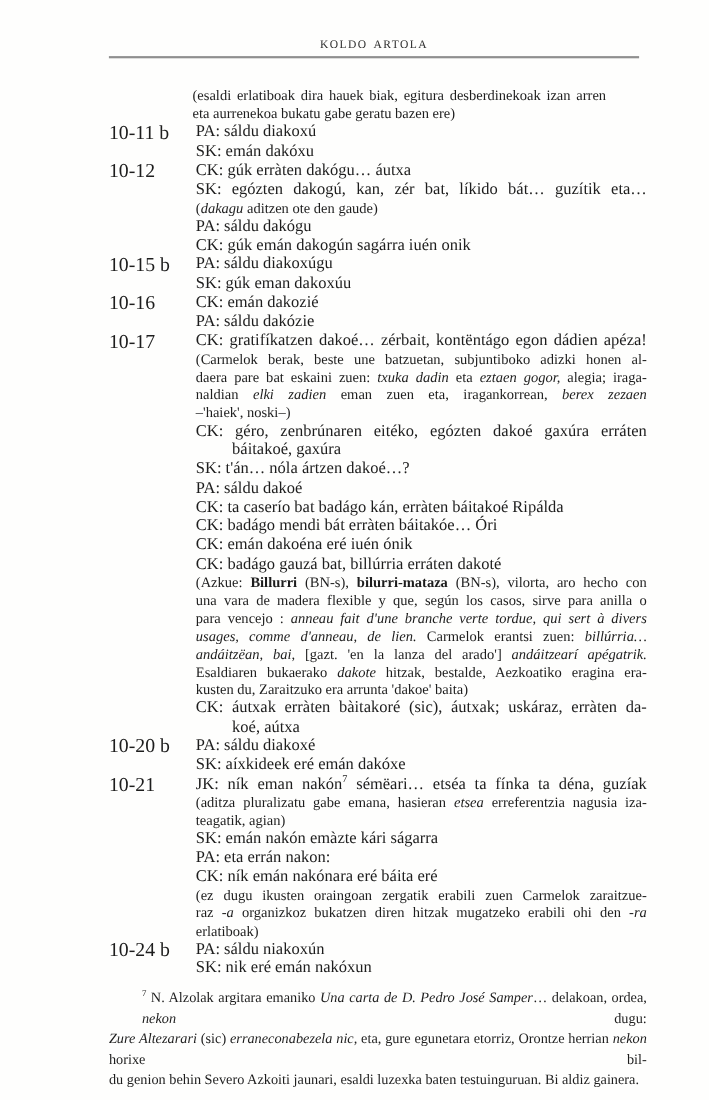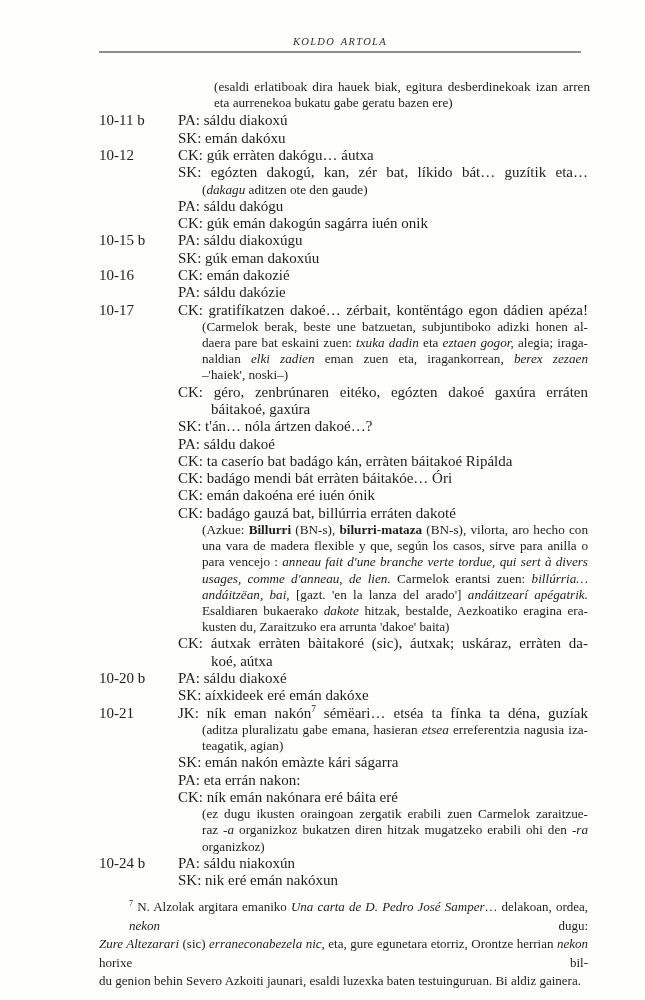--- a/index.html
+++ b/index.html
@@ -15,50 +15,48 @@
     margin:36px 0 0 99px;
     width:482px;
     text-align:center;
   }
   .header-title {
     font-size:10.5px;
     letter-spacing:1.3px;
     color:#2e2e2e;
     padding-bottom:4px;
     word-spacing:2px;
-    font-style:italic;
   }
   .header-rule {
     height:2px;
     background:#8f8f8f;
   }
   .textblock {
     margin-left:99px;
     width:489px;
   }
   .intro-note {
     margin-top:26px;
-    margin-left:115px;
+    margin-left:76px;
     width:376px;
     font-size:13.2px;
     line-height:16.2px;
   }
   .entries { margin-top:1px; }
   .entry { display:flex; }
   .entry .num {
     width:79px; flex:none;
-    font-size:15px; line-height:17.3px;
+    font-size:18px; line-height:17.3px;
   }
   .entry .content {
     flex:1;
     font-size:15px; line-height:17.3px;font-family:Liberation Serif, serif;
   }
   .dialog .line.cont { padding-left:33px; }
   .note {
-    margin-left:24px;
     font-size:13.2px; line-height:16.2px;
   }
   .fill {
     text-align:justify;
     text-align-last:justify;
   }
   sup { font-size:0.62em; line-height:0; vertical-align:super; }
   .footnote {
     margin:9px 0 0 99px;
     width:489px;
@@ -210,21 +208,21 @@
             </div>
             <div class="dialog">
               <div class="line">PA: eta errán nakon:</div>
             </div>
             <div class="dialog">
               <div class="line">CK: ník emán nakónara eré báita eré</div>
             </div>
             <div class="note">
               <div class="fill">(ez dugu ikusten oraingoan zergatik erabili zuen Carmelok zaraitzue-</div>
               <div class="fill">raz <i>-a</i> organizkoz bukatzen diren hitzak mugatzeko erabili ohi den <i>-ra</i></div>
-              <div>organizkoz)</div>
+              <div>erlatiboak)</div>
             </div>
           </div>
         </div>
         <div class="entry">
           <div class="num">10-24 b</div>
           <div class="content">
             <div class="dialog">
               <div class="line">PA: sáldu niakoxún</div>
             </div>
             <div class="dialog">

